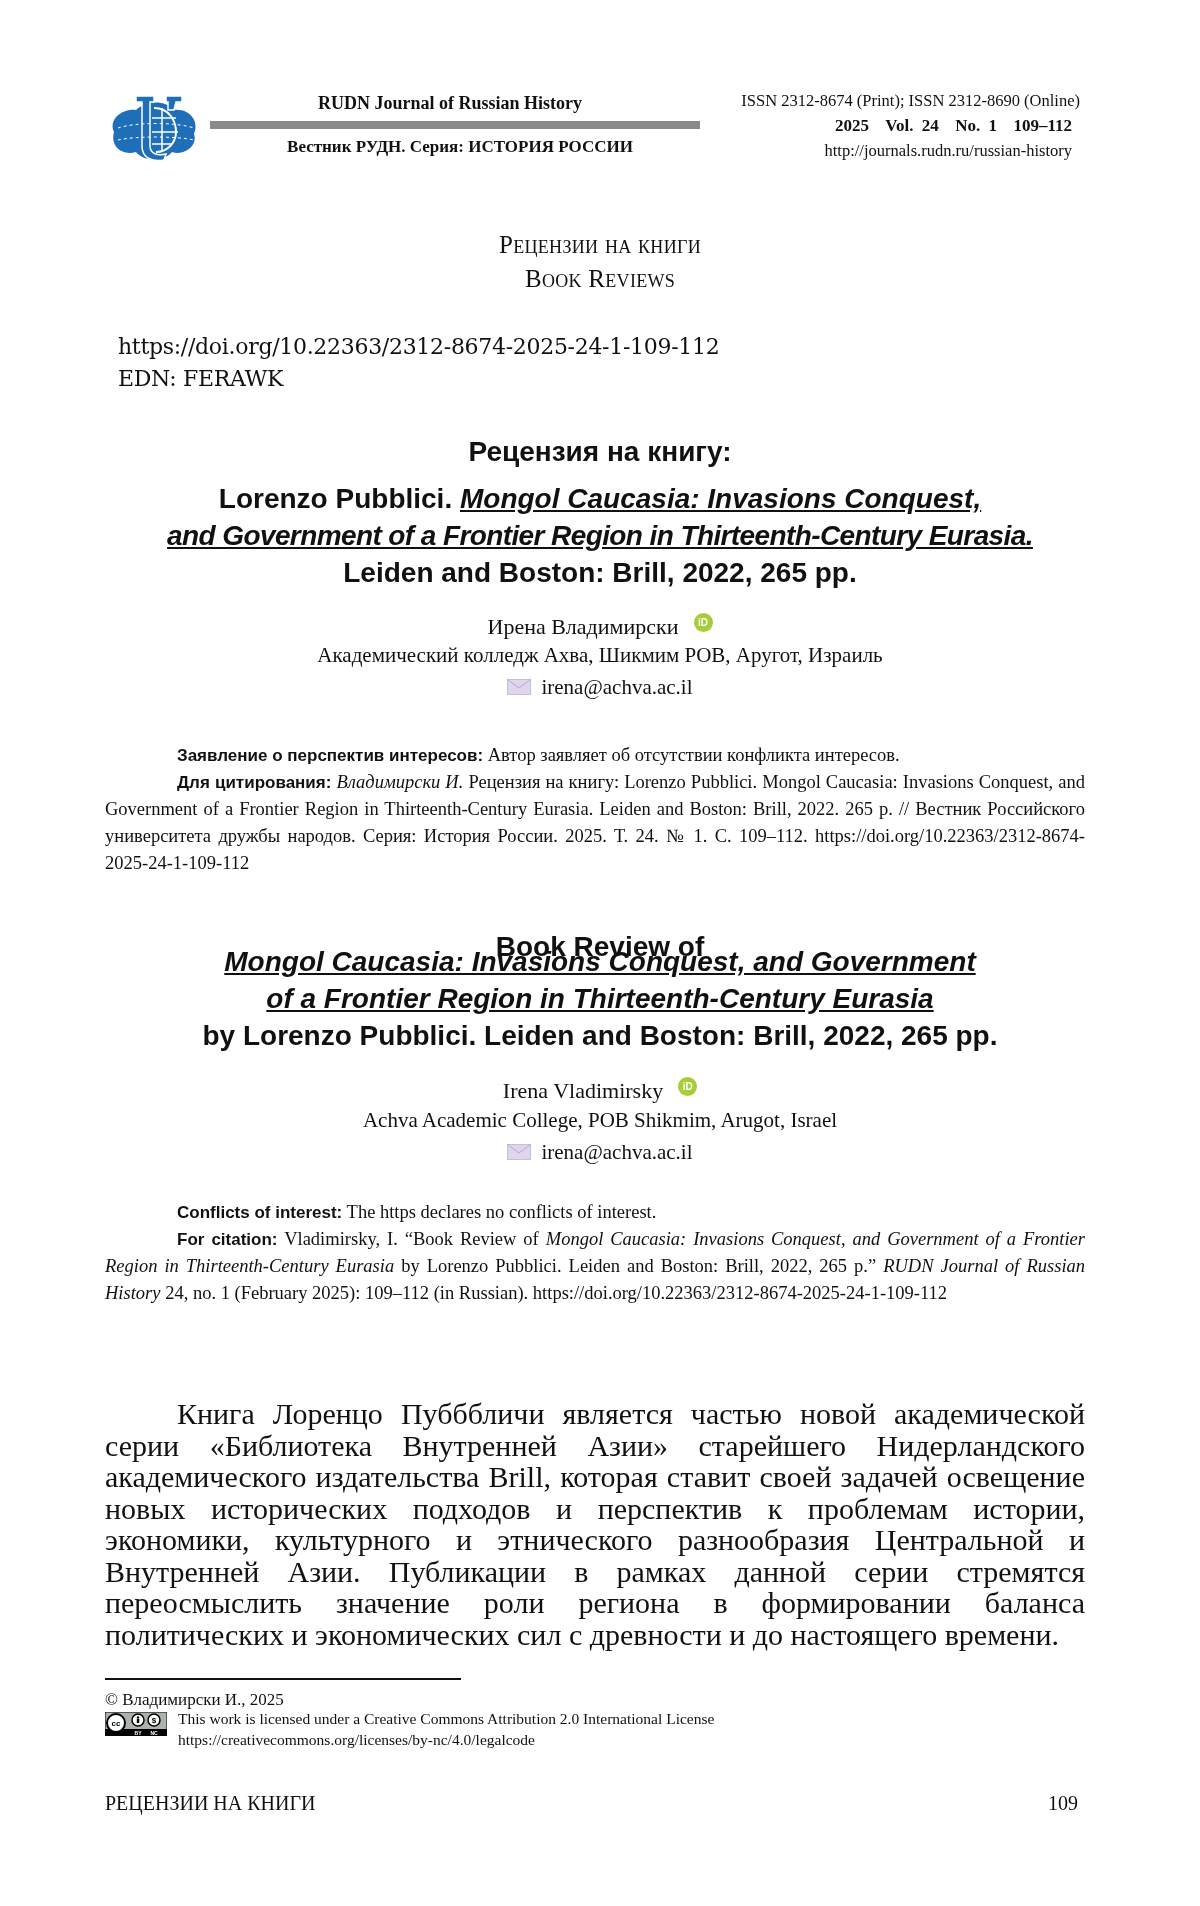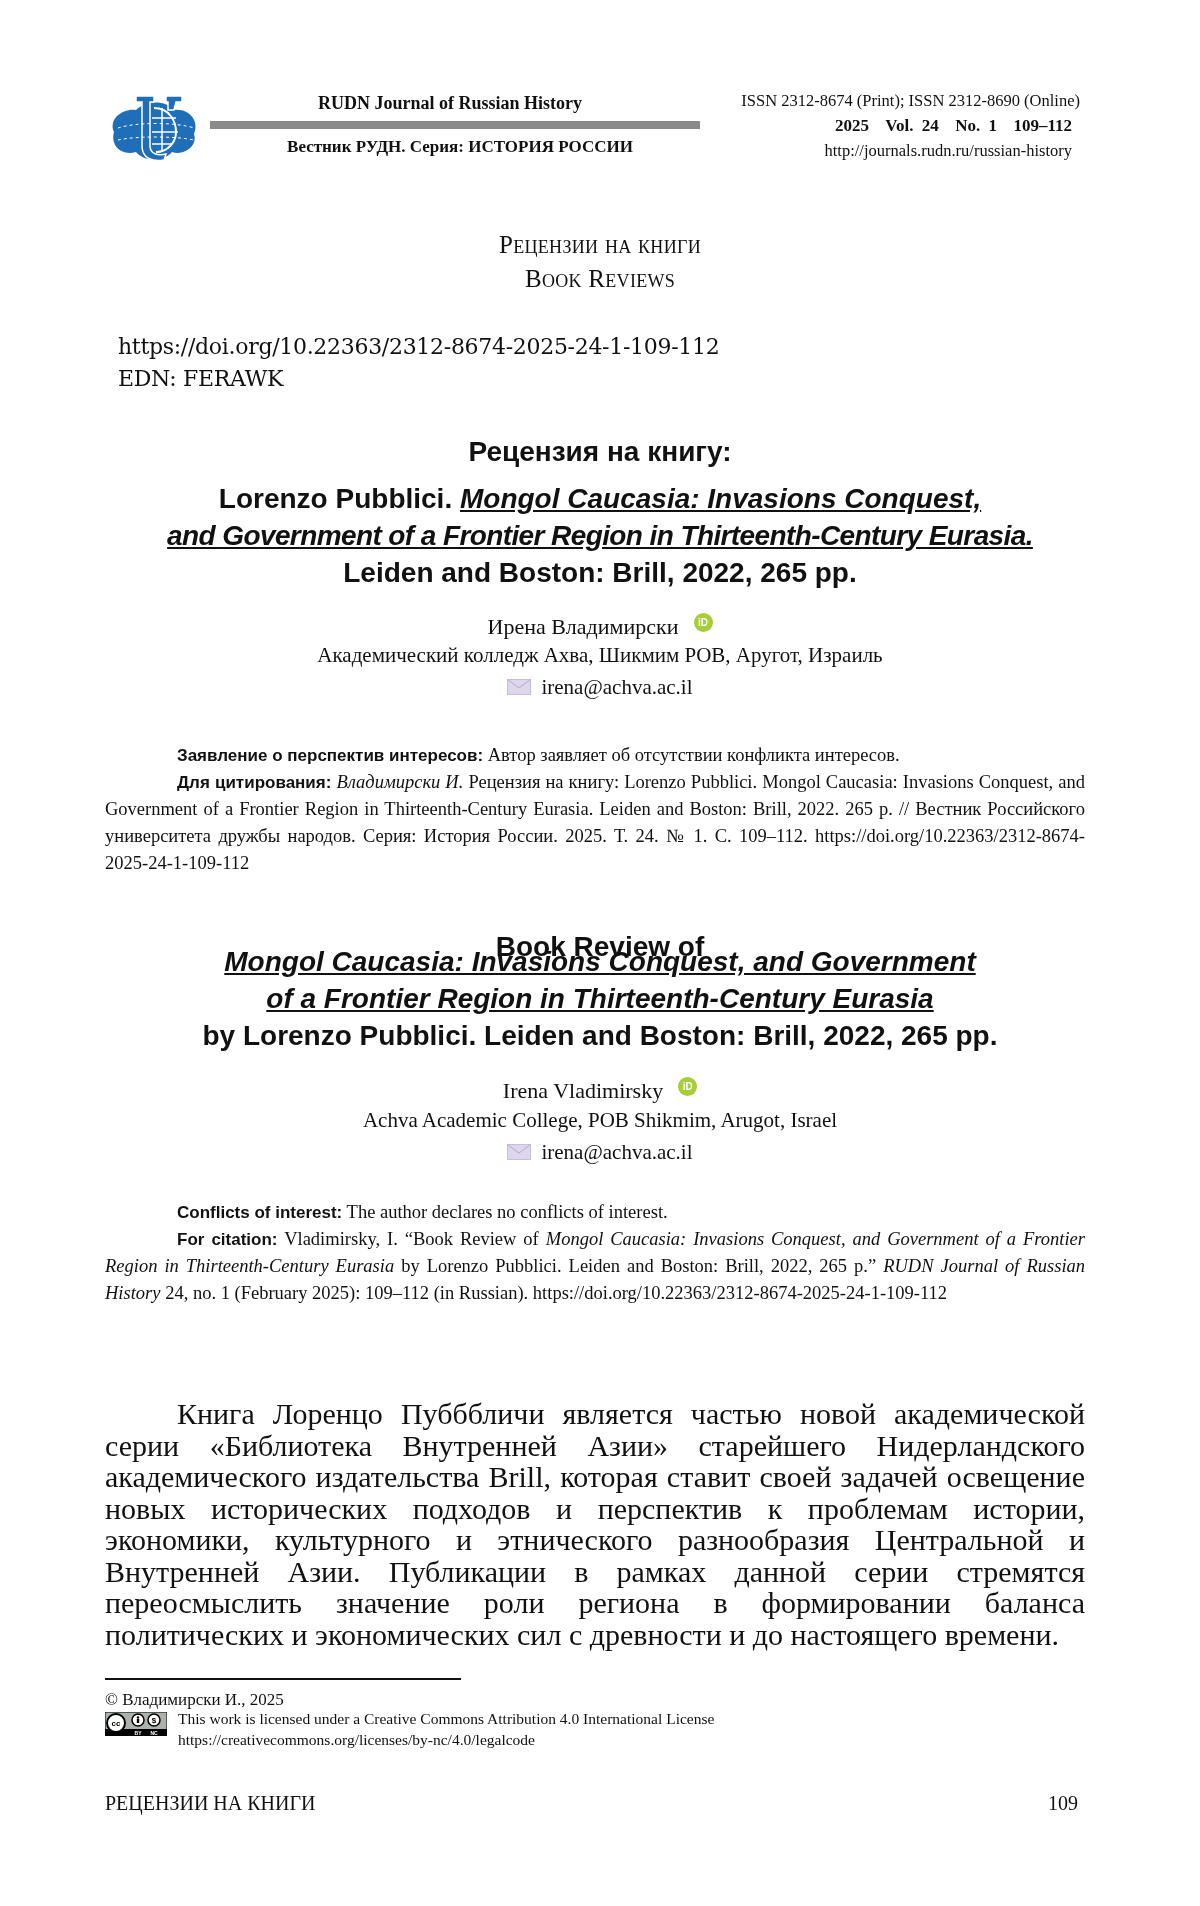--- a/index.html
+++ b/index.html
@@ -115,21 +115,21 @@
 </div>
 <div class="abs center affil" style="top:1108px;">Achva Academic College, POB Shikmim, Arugot, Israel</div>
 <div class="abs center" style="top:1140px;">
   <svg class="env" viewBox="0 0 24 16">
       <rect x="0.5" y="0.5" width="23" height="15" fill="#ddd6ec" stroke="#c7bedb"></rect>
       <path d="M0.5 0.5 L12 9 L23.5 0.5" fill="none" stroke="#b4a9cf" stroke-width="1"></path>
     </svg><span class="email">irena@achva.ac.il</span>
 </div>
 
 <div class="abs meta" style="top:1199px;">
-  <span class="indent"><b class="lab">Conflicts of interest:</b> <span>The author declares no conflicts of interest.</span></span>
+  <span class="indent"><b class="lab">Conflicts of interest:</b> <span>The https declares no conflicts of interest.</span></span>
   <span class="indent"><b class="lab">For citation:</b> <span>Vladimirsky, I. “Book Review of</span> <i>Mongol Caucasia: Invasions Conquest, and Government of a Frontier Region in Thirteenth-Century Eurasia</i> <span>by Lorenzo Pubblici. Leiden and Boston: Brill, 2022, 265 p.”</span> <i>RUDN Journal of Russian History</i> <span>24, no. 1 (February 2025): 109–112 (in Russian). https://doi.org/10.22363/2312-8674-2025-24-1-109-112</span></span>
 </div>
 
 <div class="abs body-text" style="top:1398px;">
   <span class="indent" style="text-indent:72px;">Книга Лоренцо Пубббличи является частью новой академической серии «Библиотека Внутренней Азии» старейшего Нидерландского академического издательства Brill, которая ставит своей задачей освещение новых исторических подходов и перспектив к проблемам истории, экономики, культурного и этнического разнообразия Центральной и Внутренней Азии. Публикации в рамках данной серии стремятся переосмыслить значение роли региона в формировании баланса политических и экономических сил с древности и до настоящего времени.</span>
 </div>
 
 <div class="abs footnote-rule"></div>
 <div class="abs copy">© Владимирски И., 2025</div>
 <svg id="cc-badge" class="abs" viewBox="0 0 62 24">
@@ -138,17 +138,17 @@
   <circle cx="11" cy="11" r="9" fill="#fff" stroke="#000" stroke-width="2"></circle>
   <text x="11" y="14" font-family="Liberation Sans, sans-serif" font-size="8" font-weight="bold" text-anchor="middle" fill="#000">cc</text>
   <circle cx="33" cy="8" r="6" fill="#fff" stroke="#000" stroke-width="1.5"></circle>
   <circle cx="33" cy="5.5" r="1.2" fill="#000"></circle>
   <rect x="31.8" y="7" width="2.4" height="4" fill="#000"></rect>
   <circle cx="49" cy="8" r="6" fill="#fff" stroke="#000" stroke-width="1.5"></circle>
   <text x="49" y="11" font-family="Liberation Sans, sans-serif" font-size="8" font-weight="bold" text-anchor="middle" fill="#000">$</text>
   <text x="33" y="23" font-family="Liberation Sans, sans-serif" font-size="5" font-weight="bold" text-anchor="middle" fill="#fff">BY</text>
   <text x="49" y="23" font-family="Liberation Sans, sans-serif" font-size="5" font-weight="bold" text-anchor="middle" fill="#fff">NC</text>
 </svg>
-<div class="abs lic1">This work is licensed under a Creative Commons Attribution 4.0 International License</div>
+<div class="abs lic1">This work is licensed under a Creative Commons Attribution 2.0 International License</div>
 <div class="abs lic2">https://creativecommons.org/licenses/by-nc/4.0/legalcode</div>
 
 <div class="abs run-foot">РЕЦЕНЗИИ НА КНИГИ</div>
 <div class="abs page-no">109</div>
 
 </body></html>

